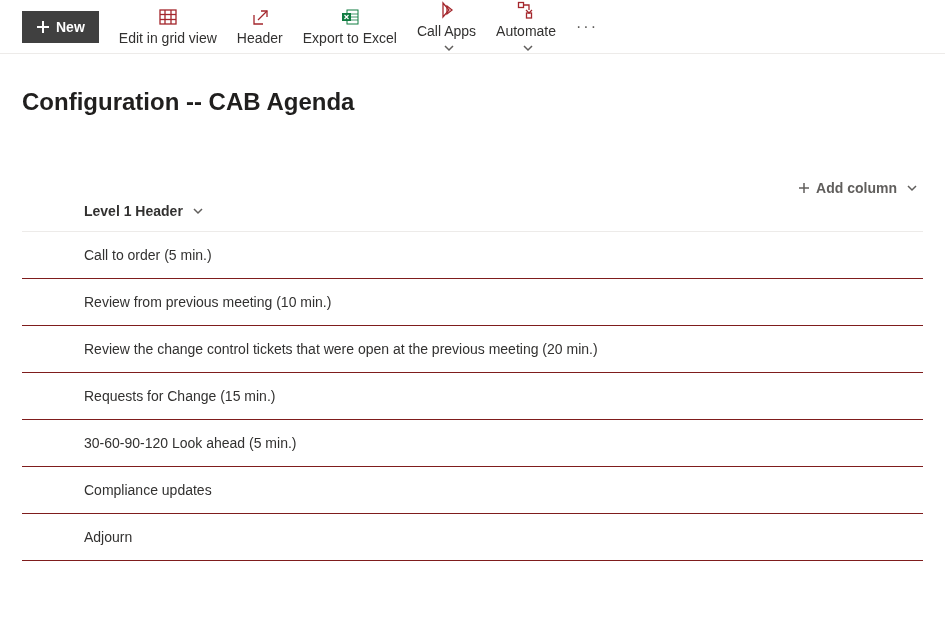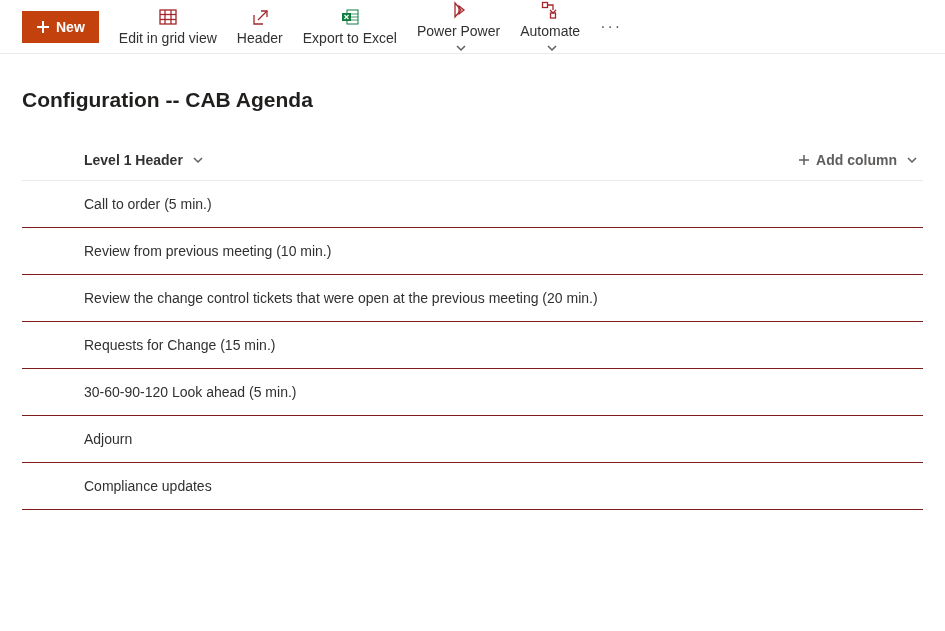--- a/index.html
+++ b/index.html
@@ -13,21 +13,21 @@
   }
   .toolbar {
     display: flex;
     align-items: center;
     padding: 10px 22px;
     gap: 20px;
     border-bottom: 1px solid #edebe9;
     height: 54px;
   }
   .new-btn {
-    background: #c2410c;
+    background: #404040;
     color: #fff;
     border: none;
     padding: 0 14px;
     height: 32px;
     display: flex;
     align-items: center;
     gap: 6px;
     font-size: 14px;
     font-weight: 600;
     cursor: pointer;
@@ -65,39 +65,40 @@
   .more {
     color: #605e5c;
     font-size: 16px;
     letter-spacing: 2px;
     cursor: pointer;
   }
   .content {
     padding: 0 22px;
   }
   .page-title {
-    font-size: 21px;
+    font-size: 24px;
     font-weight: 600;
     color: #201f1e;
     margin: 34px 0 28px 0;
   }
   .list-header {
     display: flex;
     justify-content: space-between;
     align-items: center;
     padding: 12px 0 12px 62px;
     border-bottom: 1px solid #edebe9;
     color: #323130;
     font-weight: 600;
   }
   .col-header {
     display: flex;
     align-items: center;
     gap: 6px;
     cursor: pointer;
+    margin-top: 47px;
   }
   .add-col {
     display: flex;
     align-items: center;
     gap: 6px;
     color: #605e5c;
     font-weight: 600;
     cursor: pointer;
     padding-right: 6px;
   }
@@ -168,21 +169,21 @@
     <span>Export to Excel</span>
   </div>
 
   <div class="toolbar-item">
     <span class="icon">
       <svg viewBox="0 0 18 18" width="18" height="18" fill="none" stroke="#a4262c" stroke-width="1.3">
         <path d="M5 2 L11 9 L5 16 Z"></path>
           <path d="M9 5 L14 9 L9 13 Z"></path>
       </svg>
     </span>
-    <span>Power Power</span>
+    <span>Call Apps</span>
     <span>
       <svg class="chev" viewBox="0 0 10 10">
           <polyline points="1,3 5,7 9,3"></polyline>
         </svg>
     </span>
   </div>
 
   <div class="toolbar-item">
     <span class="icon">
       <svg viewBox="0 0 18 18" width="18" height="18" fill="none" stroke="#a4262c" stroke-width="1.3">
@@ -232,16 +233,16 @@
       </span>
     </div>
   </div>
 
   <div>
     <div class="row"><span>Call to order (5 min.)</span></div>
     <div class="row"><span>Review from previous meeting (10 min.)</span></div>
     <div class="row"><span>Review the change control tickets that were open at the previous meeting (20 min.)</span></div>
     <div class="row"><span>Requests for Change (15 min.)</span></div>
     <div class="row"><span>30-60-90-120 Look ahead (5 min.)</span></div>
+    <div class="row"><span>Compliance updates</span></div>
     <div class="row"><span>Adjourn</span></div>
-    <div class="row"><span>Compliance updates</span></div>
   </div>
 </div>
 
 </body></html>

